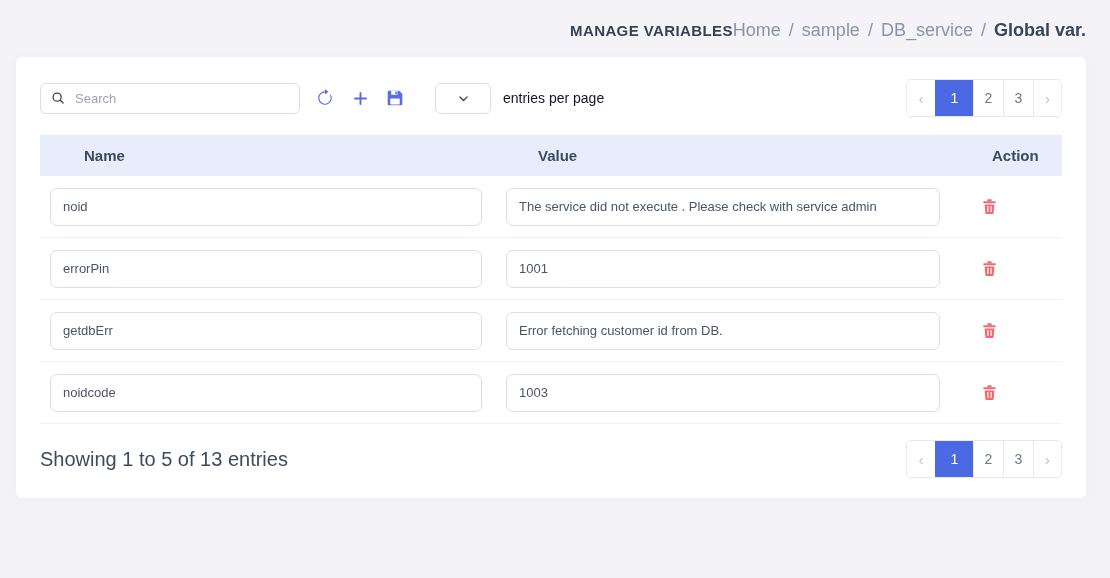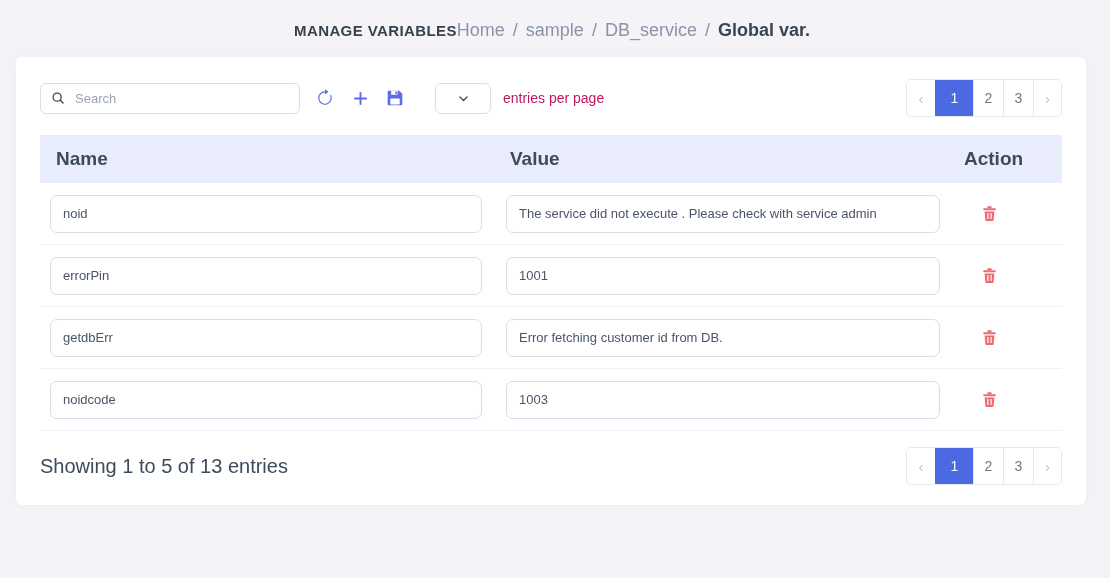--- a/index.html
+++ b/index.html
@@ -17,21 +17,21 @@
   *{box-sizing:border-box;margin:0;padding:0;}
   html,body{width:1110px;height:578px;}
   body{
     background:var(--page-bg);
     font-family:"Liberation Sans", sans-serif;
     color:var(--text-dark);
     overflow:hidden;
   }
   
   .topbar{
-    display:flex;justify-content:center;align-items:center;
+    display:flex;justify-content:flex-end;align-items:center;
     padding:20px 24px 16px 18px;
   }
   .page-title{
     font-size:15px;font-weight:700;letter-spacing:.4px;
     color:#37424f;
   }
   .breadcrumb{display:flex;align-items:center;gap:8px;font-size:18px;}
   .breadcrumb .crumb{color:var(--text-grey);cursor:pointer;}
   .breadcrumb .sep{color:var(--text-grey);}
   .breadcrumb .current{color:#3a4553;font-weight:700;}
@@ -59,21 +59,21 @@
     background:none;border:none;cursor:pointer;
     display:flex;align-items:center;justify-content:center;
     width:20px;height:20px;margin-left:15px;
   }
   .per-page{
     display:flex;align-items:center;justify-content:center;
     width:56px;height:31px;margin-left:30px;
     border:1px solid var(--border);border-radius:6px;
     background:#fff;cursor:pointer;
   }
-  .per-page-label{margin-left:12px;font-size:14px;color:#be185d;}
+  .per-page-label{margin-left:12px;font-size:14px;color:#0f172a;}
   
   .pagination{
     display:flex;margin-left:auto;
     border:1px solid var(--pg-border);border-radius:5px;
     overflow:hidden;background:#fff;height:38px;
   }
   .pg-cell{
     min-width:30px;padding:0 2px;height:100%;
     display:flex;align-items:center;justify-content:center;
     font-size:14px;color:#6c7689;background:#fff;
@@ -83,22 +83,22 @@
   .pg-cell:first-child{border-left:none;}
   .pg-cell.chev{color:#b9c0cd;font-size:15px;min-width:28px;}
   .pg-cell.active{
     background:var(--accent);color:#fff;min-width:38px;
     border-left-color:var(--accent);
   }
   
   .table{width:100%;}
   .t-head{
     display:grid;grid-template-columns:466px 458px 1fr;
-    background:var(--header-bg);height:48px;align-items:center;
-    font-size:19px;font-weight:700;color:var(--text-dark);
+    background:var(--header-bg);height:41px;align-items:center;
+    font-size:15px;font-weight:700;color:var(--text-dark);padding-left:28px;
   }
   .t-head .th-name{padding-left:16px;}
   .t-head .th-value{padding-left:4px;}
   .t-row{
     display:grid;grid-template-columns:466px 458px 1fr;
     align-items:center;height:62px;
     border-bottom:1px solid var(--divider);
   }
   .cell-name{padding:0 24px 0 10px;}
   .cell-value{padding:0 24px 0 0;text-decoration:underline;}

